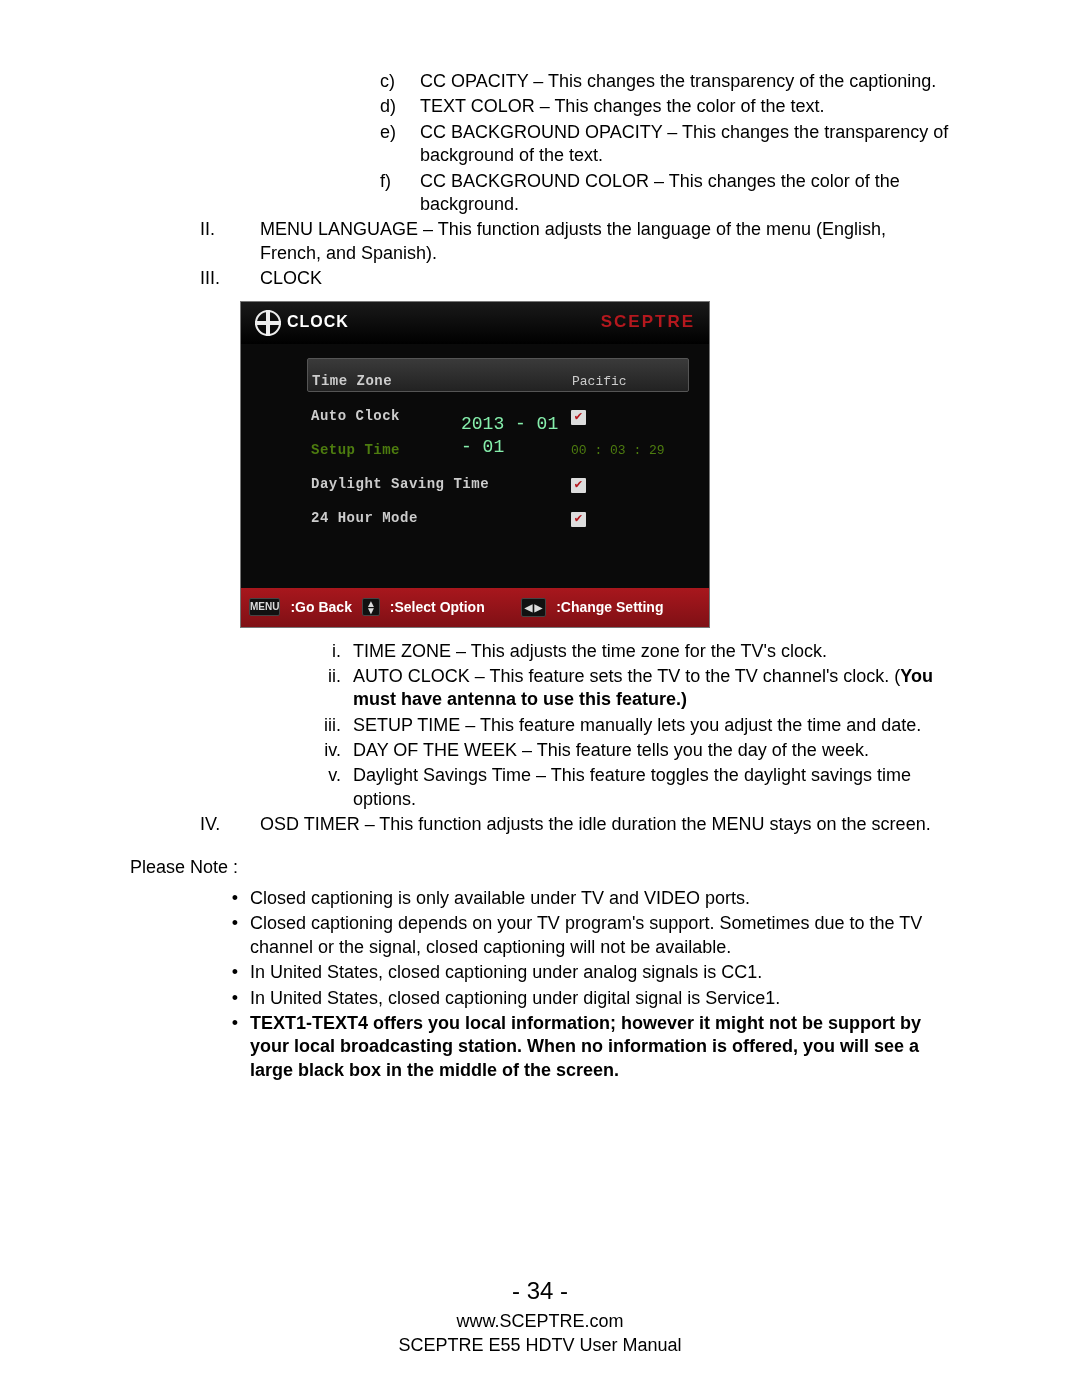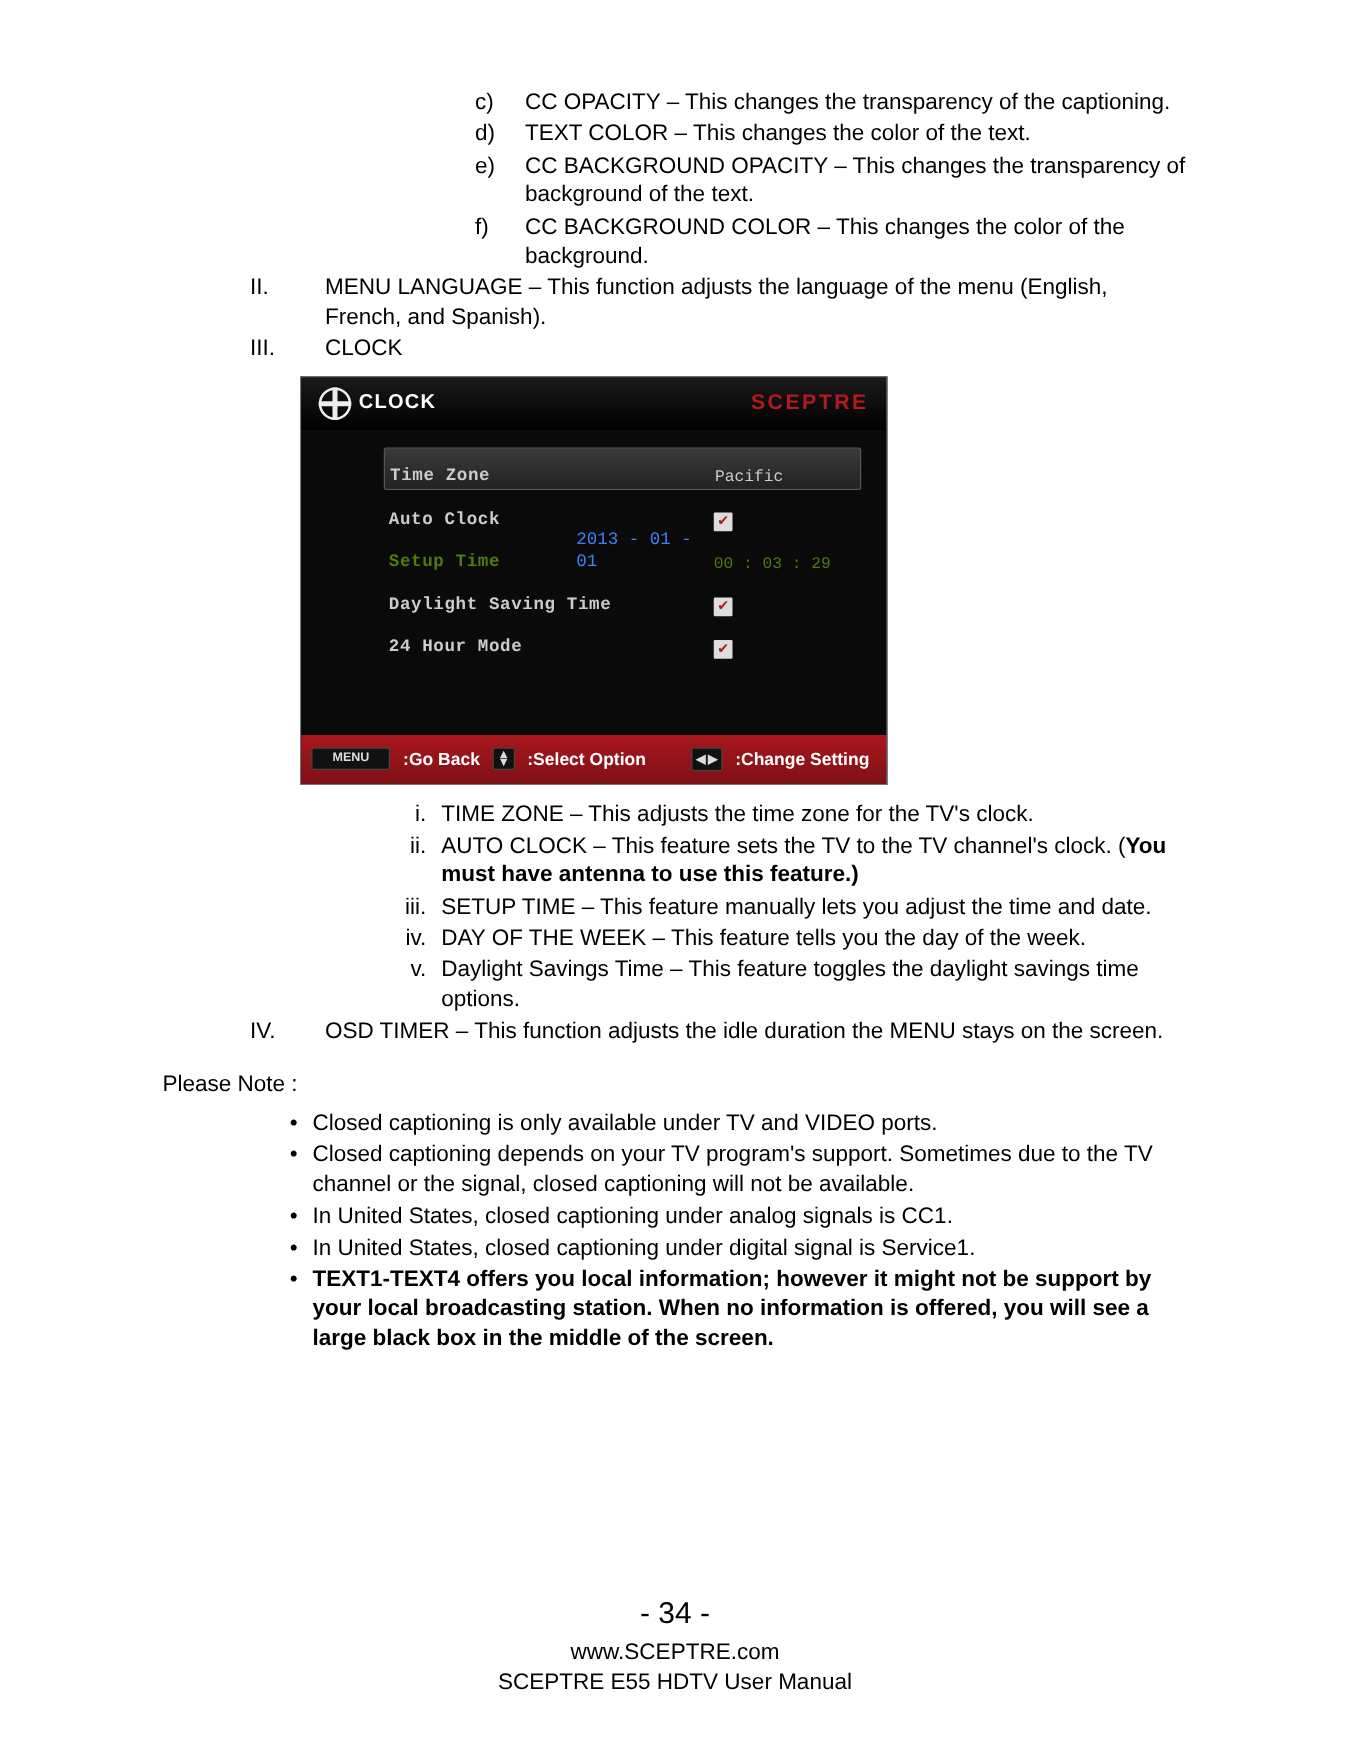--- a/index.html
+++ b/index.html
@@ -55,37 +55,37 @@
     position: relative; display: inline-block;
   }
   .gear::before, .gear::after {
     content:""; position:absolute; background:#eee;
   }
   .gear::before { width:4px; height:26px; left:9px; top:-2px; transform:rotate(0deg);}
   .gear::after { width:26px; height:4px; top:9px; left:-2px;}
   .osd-body { padding: 14px 20px 60px 70px; background:#0a0a0a; }
   .osd-row { display:flex; align-items:flex-end; height:34px; font-size:14px;font-family:Liberation Mono, monospace; }
   .osd-row .label { width: 150px; color:#ccc; font-weight:bold; letter-spacing:0.5px;}
-  .osd-row .mid { width: 110px; color:#3b82f6; font-size:14px;}
+  .osd-row .mid { width: 110px; color:#86efac; font-size:18px;}
   .osd-row .val { color:#ccc; font-size:13px;}
   .osd-row.dim .label, .osd-row.dim .val { color:#4d7c0f; }
   .osd-row.hl { background: linear-gradient(#3a3a3a,#222); border:1px solid #555; border-radius:2px; padding:0 4px; margin-left:-4px;}
   .chk {
     width:15px; height:15px; background:#ddd; display:inline-flex;
     align-items:center; justify-content:center; color:#b5181e; font-size:13px; font-weight:bold;
     border-radius:1px;
   }
   .osd-footer {
     background: linear-gradient(#a8171d,#7f1015);
     padding: 10px 8px;
     display:flex; align-items:center; gap:10px;
     color:#fff; font-size:14px; font-weight:bold;
   }
   .kbox {
-    background:#111; color:#ddd; font-size:10px; padding:3px 16px;
+    background:#111; color:#ddd; font-size:10px; padding:3px 0;
     border:1px solid #444; border-radius:2px; display:inline-block;
     min-width:28px; text-align:left; line-height:1;
   }
   .arrows-v {
     display:inline-flex; flex-direction:column; background:#111;
     border:1px solid #444; border-radius:2px; line-height:0.7;
     font-size:10px; color:#ddd; padding:1px 3px;
   }
   .arrows-h {
     display:inline-flex; background:#111; border:1px solid #444;

